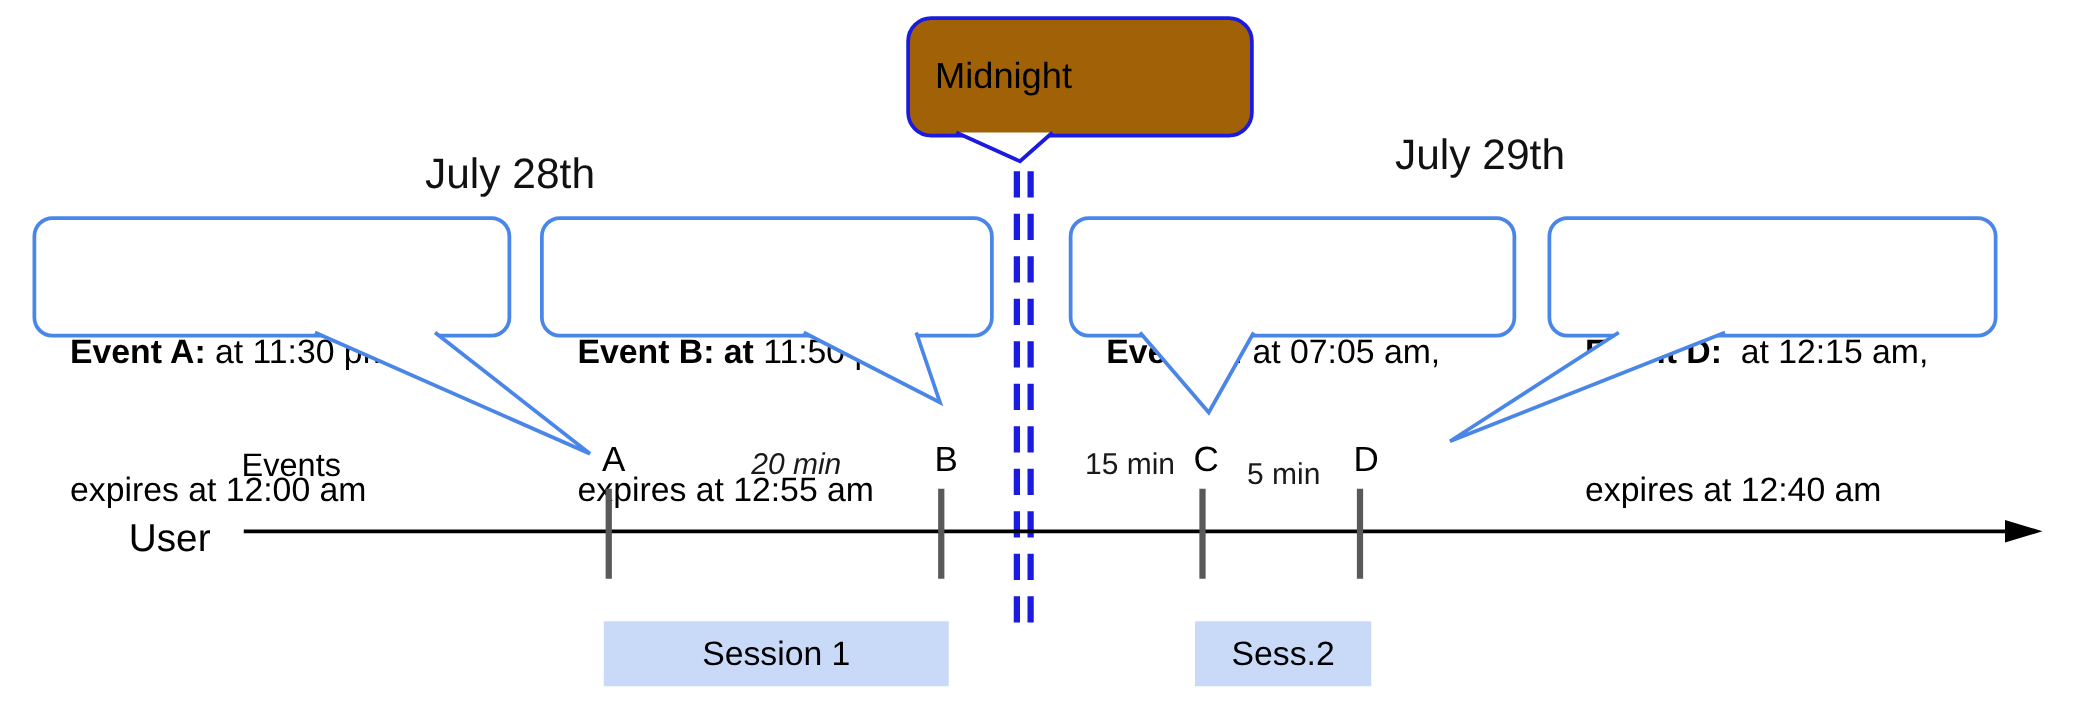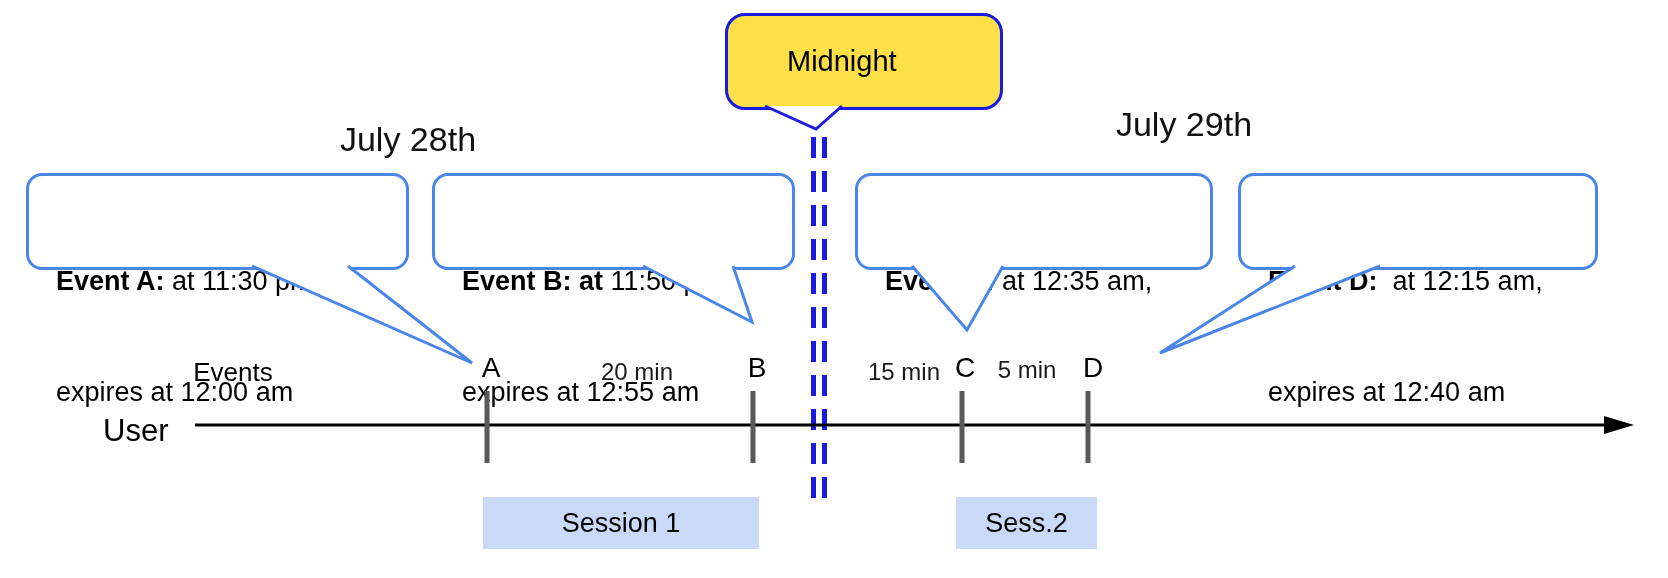--- a/index.html
+++ b/index.html
@@ -15,24 +15,24 @@
   .date-heading{
     font-size:34px;
     color:#111;
     transform:translateX(-50%);
     white-space:nowrap;
   }
   .midnight-box{
     left:725px;top:13px;width:278px;height:97px;
     border:3px solid #1a1ae0;
     border-radius:20px;
-    background:#fde047;
+    background:#a16207;
     box-sizing:border-box;
     display:flex;align-items:center;
-    padding-left:59px;
+    padding-left:20px;
     font-size:29px;
     z-index:2;
   }
   .bubble{
     top:173px;height:97px;
     border:3px solid #4a86e8;
     border-radius:16px;
     background:#fff;
     box-sizing:border-box;
     padding:13px 0 0 27px;
@@ -85,38 +85,38 @@
 
   <div class="abs bubble bubble-a">
     <div><span class="b">Event A:</span><span> at 11:30 pm,</span></div>
     <div>expires at 12:00 am</div>
   </div>
   <div class="abs bubble bubble-b">
     <div><span class="b">Event B: at</span><span> 11:50 pm,</span></div>
     <div>expires at 12:55 am</div>
   </div>
   <div class="abs bubble bubble-c">
-    <div><span class="b">Event C:</span><span> at 12:35 am,</span></div>
+    <div><span class="b">Event C:</span><span> at 07:05 am,</span></div>
   </div>
   <div class="abs bubble bubble-d">
     <div><span class="b">Event D:</span><span>  at 12:15 am,</span></div>
     <div>expires at 12:40 am</div>
   </div>
 
   <div class="abs axis-label-events">Events</div>
   <div class="abs axis-label-user">User</div>
 
   <div class="abs tick-label" style="left:491px;">A</div>
   <div class="abs tick-label" style="left:757px;">B</div>
   <div class="abs tick-label" style="left:965px;">C</div>
   <div class="abs tick-label" style="left:1093px;">D</div>
 
-  <div class="abs interval-label" style="left:637px;top:358px;">20 min</div>
+  <div class="abs interval-label" style="left:637px;top:358px;font-style:italic;">20 min</div>
   <div class="abs interval-label" style="left:904px;top:358px;">15 min</div>
-  <div class="abs interval-label" style="left:1027px;top:356px;">5 min</div>
+  <div class="abs interval-label" style="left:1027px;top:366px;">5 min</div>
 
   <div class="abs session-box session-1">
     <span>Session 1</span>
   </div>
   <div class="abs session-box session-2">
     <span>Sess.2</span>
   </div>
 
   <svg class="abs overlay-svg" width="1668" height="578" viewBox="0 0 1668 578">
 

